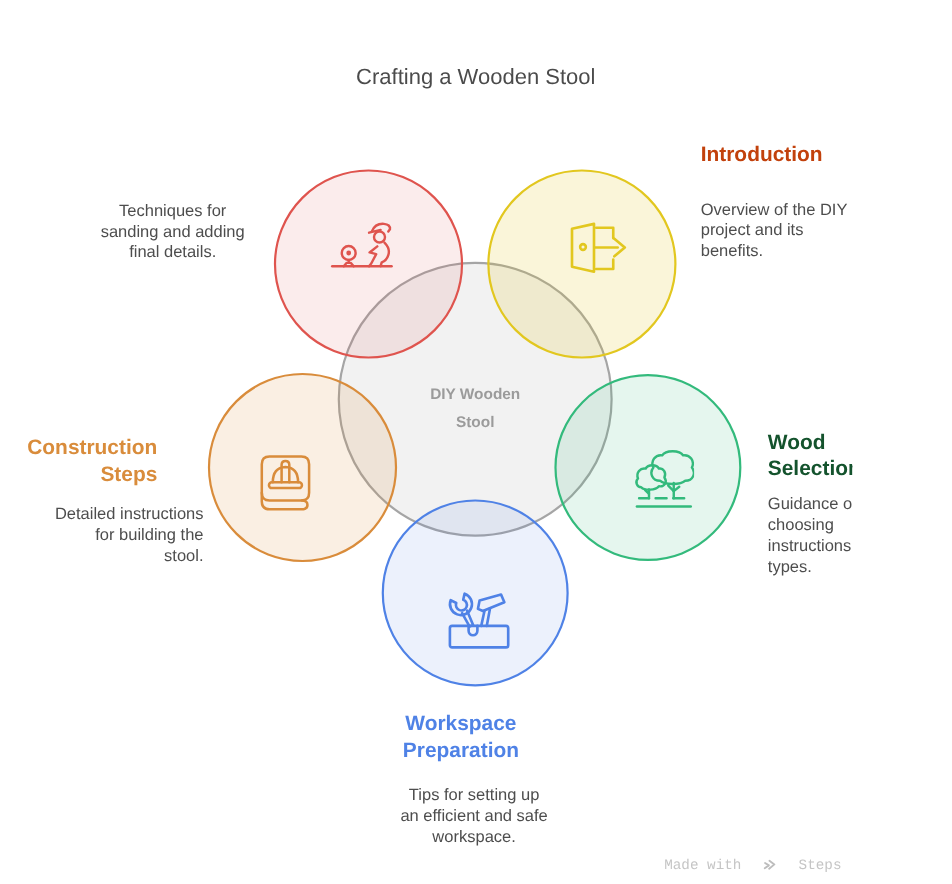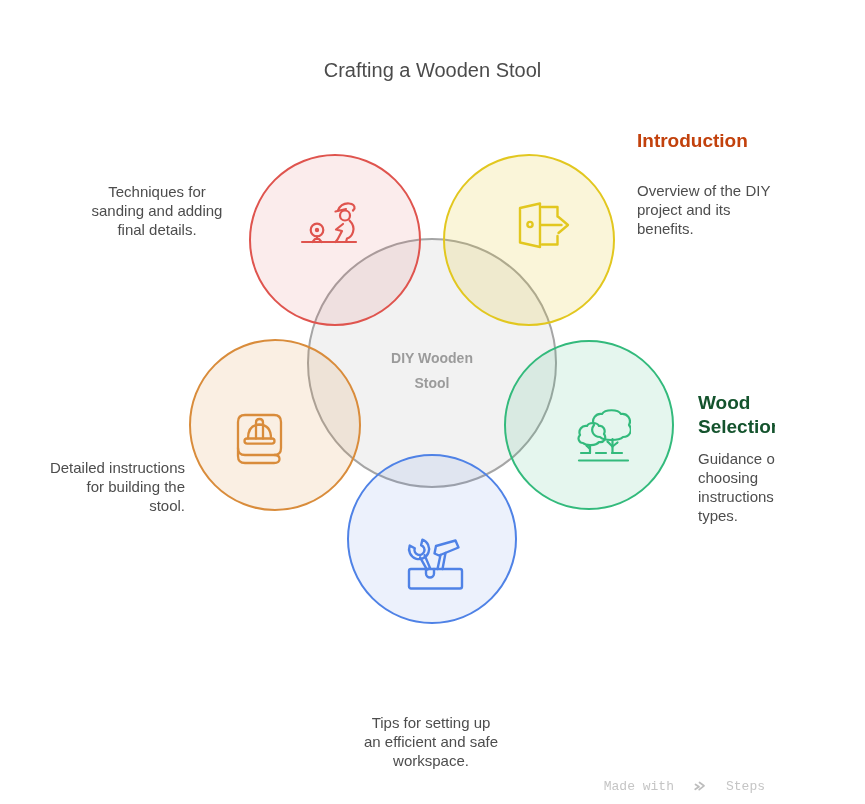--- a/index.html
+++ b/index.html
@@ -110,31 +110,35 @@
     <path d="M35.5 44 V30"></path>
     <path d="M35.5 37.5 L30.5 32.5"></path>
     <path d="M35.5 37.5 L40.5 33.5"></path>
     <path d="M6 34 C2 34 0 29 3 26 C1 21 5 16 10 17 C12 13 20 13 22 17 C26 16 29 21 27 25 C30 29 27 34 22 33 C19 37 9 37 6 34 Z"></path>
     <path d="M13 44 V36"></path>
     <path d="M13 40 L9.5 36.5"></path>
     <path d="M4 44 H13 M19 44 H29 M35 44 H45"></path>
     <path d="M2 51.5 H51"></path>
   </svg>
 
+  <div class="abs heading pre h-construction">Construction
+Steps</div>
   <div class="abs desc pre d-construction">Detailed instructions
 for building the
 stool.</div>
   <svg class="ic st-orange" style="left:234px;top:400px" width="50" height="54" viewBox="0 0 50 54">
     <path d="M11 3 H40 Q47 3 47 10 V36 Q47 43 40 43 H11 Q4 43 4 36 V10 Q4 3 11 3 Z"></path>
     <path d="M4 36 V44 Q4 51 11 51 H40 Q45.5 51 45.5 47 Q45.5 43 40.5 43"></path>
     <path d="M14 26.5 Q14 13 25.5 12.5 Q37 13 37 26.5"></path>
     <path d="M22 26.5 V10.5 Q22 7 25.5 7 Q29 7 29 10.5 V26.5"></path>
     <rect x="10.5" y="26.5" width="30" height="5.2" rx="2.6"></rect>
   </svg>
 
+  <div class="abs heading pre h-workspace">Workspace
+Preparation</div>
   <div class="abs desc pre d-workspace">Tips for setting up
 an efficient and safe
 workspace.</div>
   <svg class="ic st-blue" style="left:406px;top:522px" width="58" height="58" viewBox="0 0 58 58">
     <rect x="3" y="35" width="53" height="19.5" rx="2"></rect>
     <path d="M20 35 v4.5 a4 4 0 0 0 8 0 v-4.5"></path>
     <g transform="translate(-3 1) rotate(-25 16 14)">
       <path d="M9 7 A10 10 0 1 0 23 7 L19.5 11.5 A5 5 0 1 1 12.5 11.5 Z"></path>
       <path d="M13.5 22 L14.5 36 L18 36 L18.5 22"></path>
     </g>

